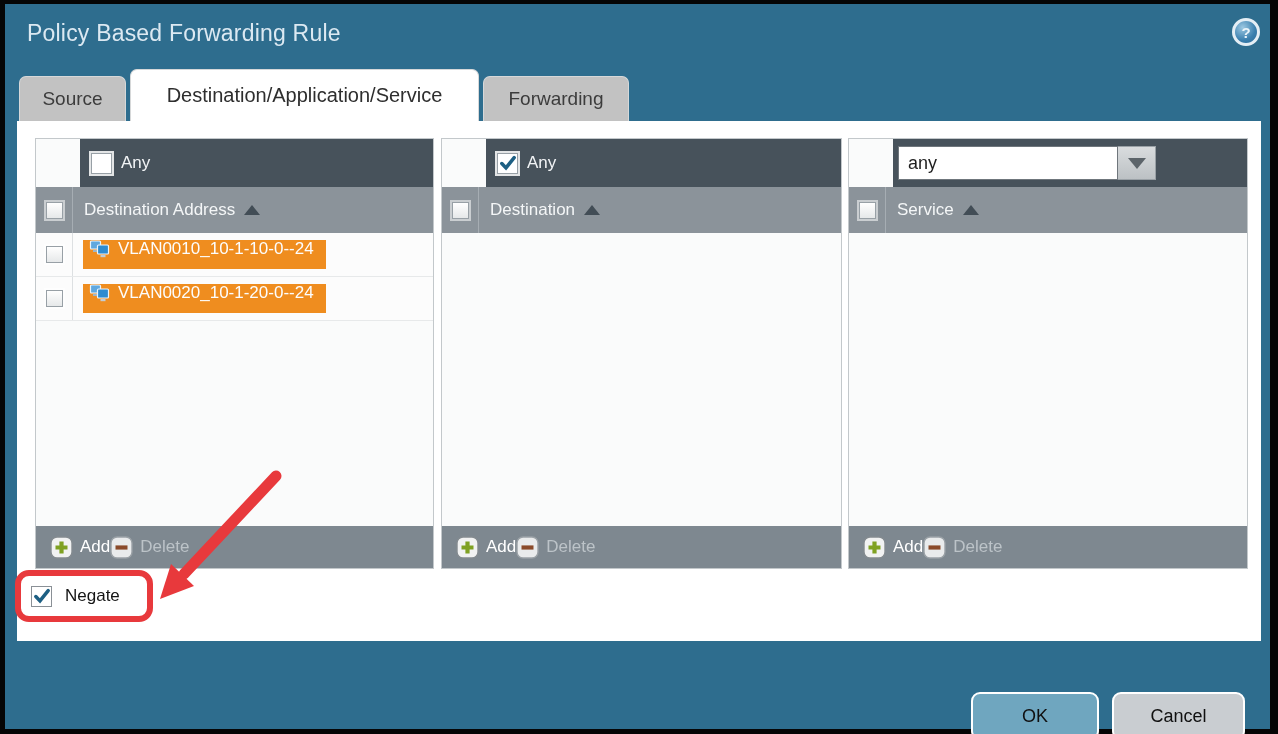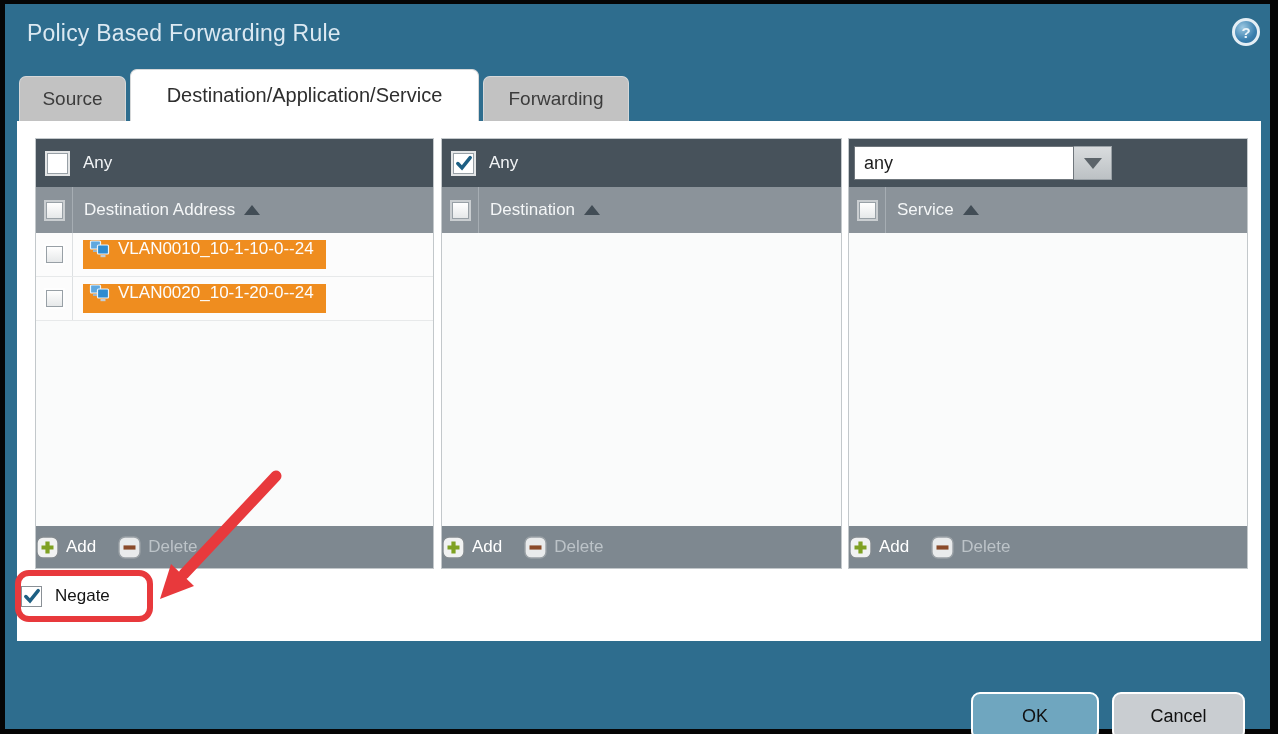--- a/index.html
+++ b/index.html
@@ -23,31 +23,31 @@
     font-size:19px; color:#3C3C3C; cursor:pointer; }
   .tab.active { background:#fff; height:52px; font-size:20px; color:#2E2E2E; }
 
   
   .panel { position:absolute; left:12px; top:117px; width:1244px; height:520px; background:#fff; }
 
   
   .col { position:absolute; top:134px; height:431px; display:flex; flex-direction:column;
     border:1px solid #c3c8cb; background:#FAFBFB; }
   .col-head { height:48px; background:var(--dark-header,#47525B); display:flex; align-items:center;
-    padding-left:11px; gap:15px; flex:0 0 auto; }
+    padding-left:11px; gap:9px; flex:0 0 auto;margin-left:44px; }
   .col-head .any-label { color:#F2F4F6; font-size:17px; }
   .sub-head { height:46px; background:var(--subheader,#8B939A); display:flex; align-items:center; flex:0 0 auto; }
   .sub-cell { width:37px; align-self:stretch; display:flex; align-items:center; justify-content:center;
     border-right:1px solid #a6adb3; flex:0 0 auto; }
   .sub-label { color:#F4F6F7; font-size:17px; margin-left:11px; display:flex; align-items:center; gap:9px; }
   .sort-tri { width:0; height:0; border-left:8px solid transparent; border-right:8px solid transparent;
     border-bottom:10px solid #424D56; }
   .col-list { flex:1 1 auto; background:#FAFBFB; overflow:hidden; }
   .col-foot { height:42px; background:var(--footer-bar,#7E8890); display:flex; align-items:center;
-    gap:22px; flex:0 0 auto; }
+    padding-left:14px; flex:0 0 auto; }
   .foot-btn { display:flex; align-items:center; gap:7px; cursor:pointer; font-size:17px; color:#fff; }
   .foot-btn.disabled { color:#BCC3C8; }
 
   
   .cb { background:#fff; border:1px solid #98A0A6; display:flex; align-items:center; justify-content:center; cursor:pointer; }
   .cb-lg { width:21px; height:21px; box-shadow:0 0 0 2px rgba(255,255,255,.85); }
   .cb-sm { width:17px; height:17px; background:linear-gradient(#ffffff,#e6e8e9); box-shadow:0 0 0 2px rgba(255,255,255,.55); }
   .cb svg { display:block; }
 
   
@@ -62,21 +62,21 @@
   .dd-value { width:220px; height:34px; background:#fff; border:1px solid #6F767C; font-size:18px;
     color:#1E1E1E; display:flex; align-items:center; padding-left:9px; }
   .dd-btn { width:38px; height:34px; background:linear-gradient(#d9dcde,#bcc1c4); border:1px solid #9aa1a6;
     border-left:none; display:flex; align-items:center; justify-content:center; }
   .dd-tri { width:0; height:0; border-left:9px solid transparent; border-right:9px solid transparent;
     border-top:11px solid #5C646A; }
 
   
   .negate-box { position:absolute; left:10px; top:566px; width:138px; height:52px; background:#fff;
     border:6px solid var(--red,#E8393C); border-radius:14px; display:flex; align-items:center;
-    gap:13px; z-index:4; }
+    gap:13px; padding-left:10px; z-index:4; }
   .negate-label { font-size:17px; color:#141414; }
   .annotation { position:absolute; inset:0; pointer-events:none; z-index:5; }
 
   
   .btn { position:absolute; top:688px; height:48px; border:2px solid #fff; border-radius:9px;
     display:flex; align-items:center; justify-content:center; font-size:18px; color:#101010; cursor:pointer; }
   .btn-ok { left:966px; width:128px; background:var(--ok-blue,#6FA6BF); }
   .btn-cancel { left:1107px; width:133px; background:var(--cancel-gray,#C9CDD1); }
 </style>
 </head>

